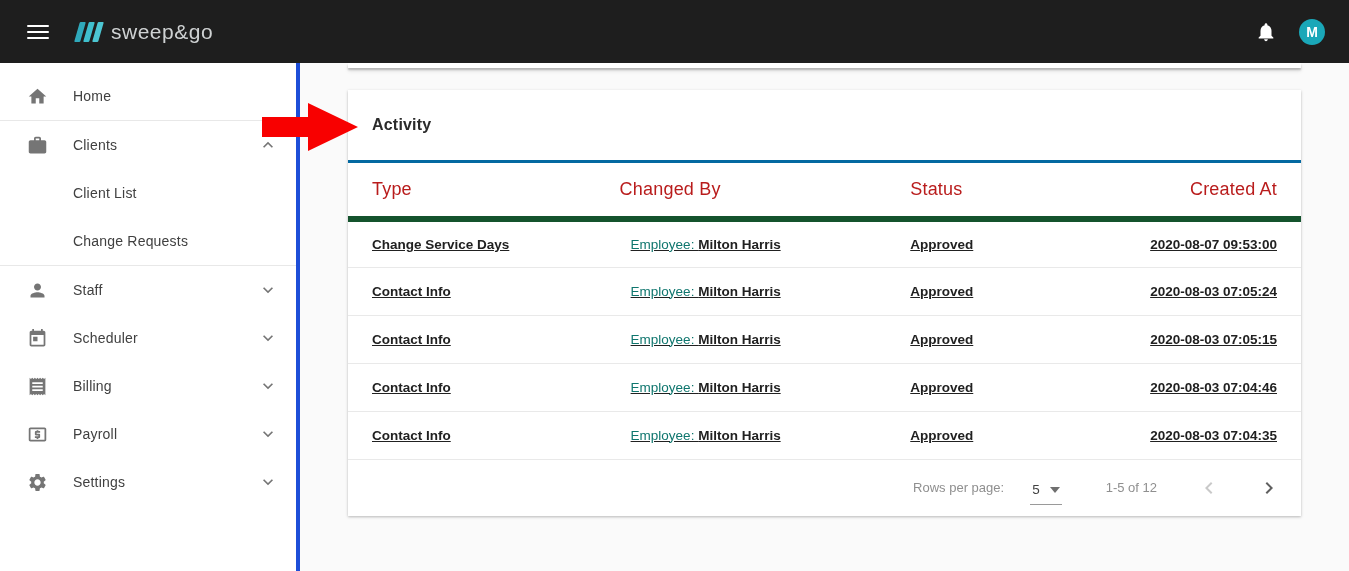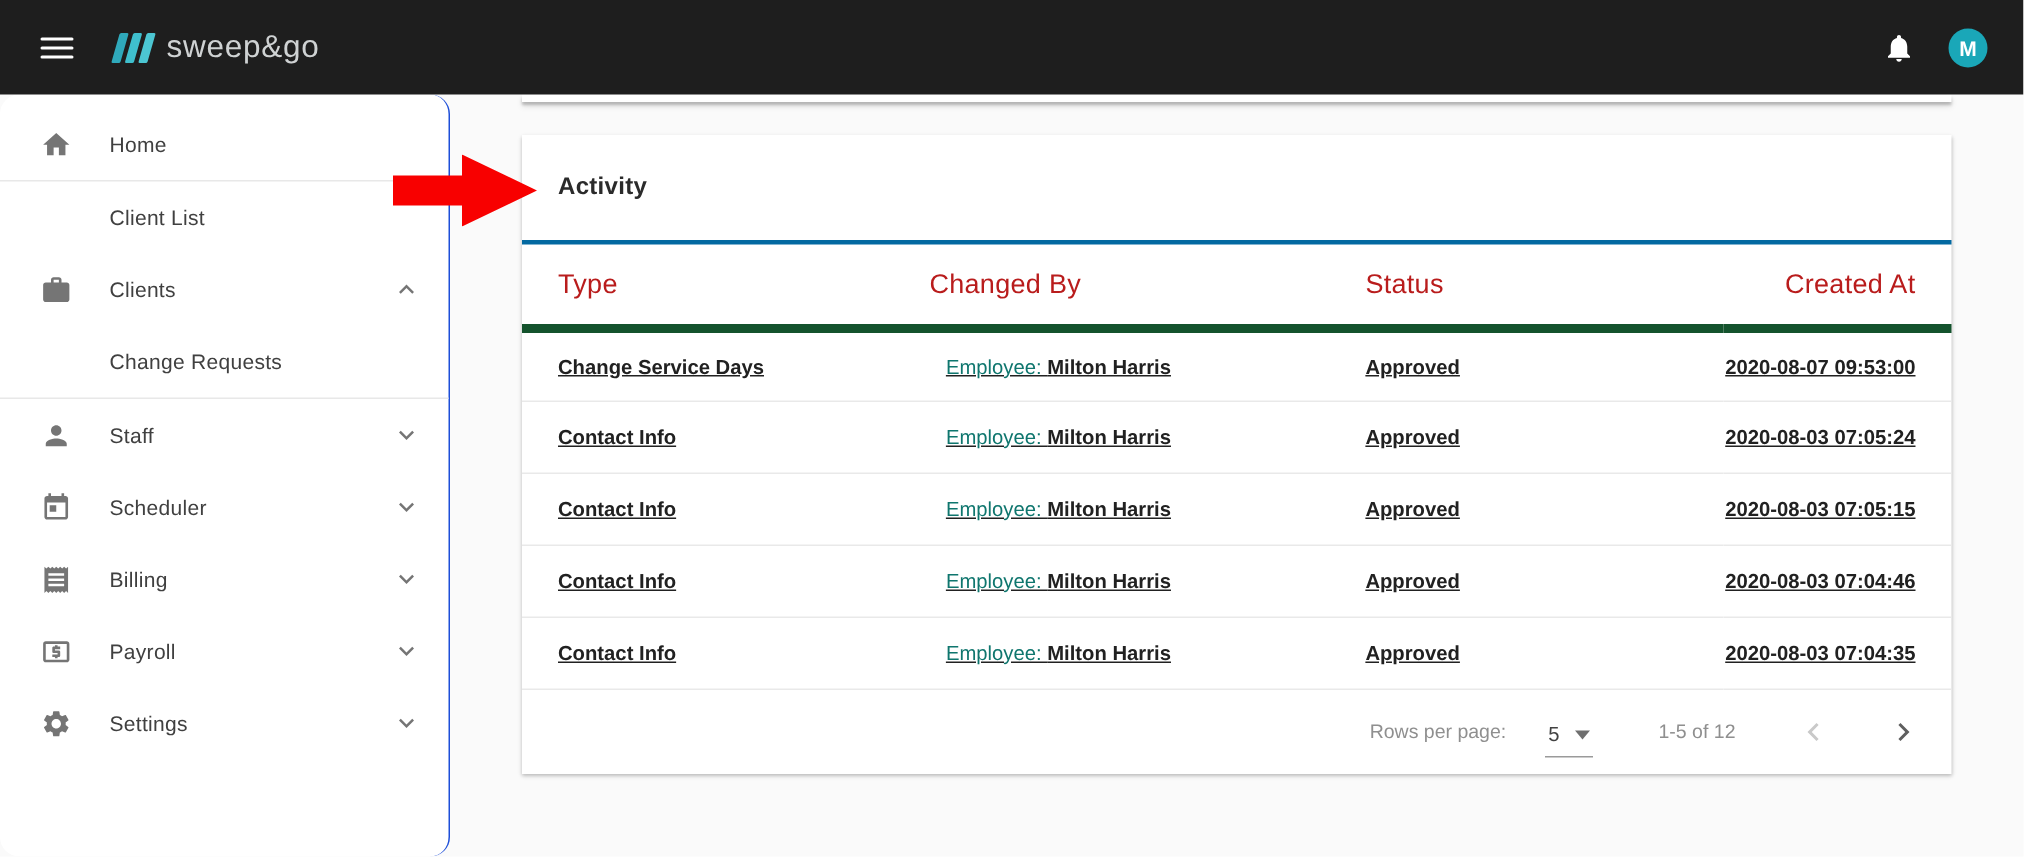--- a/index.html
+++ b/index.html
@@ -29,22 +29,22 @@
   .bell { width: 22px; height: 22px; cursor: pointer; }
   .avatar {
     width: 26px; height: 26px; border-radius: 50%;
     display: flex; align-items: center; justify-content: center;
     color: #fff; font-size: 14px; font-weight: bold; cursor: pointer;
   }
 
   
   .sidebar {
     position: absolute; top: 63px; left: 0; bottom: 0; width: 300px;
-    background: #ffffff; border-right: 1px solid #1d4ed8;
-    padding-top: 9px; z-index: 2; border-radius: 13px;
+    background: #ffffff; border-right: 4px solid #1d4ed8;
+    padding-top: 9px; z-index: 2;
   }
   .nav-item {
     height: 48px; display: flex; align-items: center;
     padding: 0 18px 0 27px; cursor: pointer;
   }
   .nav-item .nav-icon { width: 21px; height: 21px; flex: 0 0 21px; }
   .nav-item .nav-icon svg { width: 21px; height: 21px; fill: #757575; }
   .nav-label { margin-left: 25px; font-size: 14px; color: #404040; letter-spacing: 0.2px; }
   .nav-item.sub .nav-label { margin-left: 46px; }
   .nav-chevron { margin-left: auto; width: 20px; height: 20px; }
@@ -143,36 +143,36 @@
   <div class="nav-item">
     <span class="nav-icon">
       <svg viewBox="0 0 24 24">
           <path d="M10 20v-6h4v6h5v-8h3L12 3 2 12h3v8z"></path>
         </svg>
     </span>
     <span class="nav-label">Home</span>
   </div>
   <div class="nav-divider"></div>
 
+  <div class="nav-item">
+    <span class="nav-icon">
+      <svg viewBox="0 0 24 24">
+          <path d="M20 6h-4V4c0-1.11-.89-2-2-2h-4c-1.11 0-2 .89-2 2v2H4c-1.11 0-1.99.89-1.99 2L2 19c0 1.11.89 2 2 2h16c1.11 0 2-.89 2-2V8c0-1.11-.89-2-2-2zm-6 0h-4V4h4v2z"></path>
+        </svg>
+    </span>
+    <span class="nav-label">Clients</span>
+    <span class="nav-chevron">
+      <svg viewBox="0 0 24 24">
+          <path d="M12 8l-6 6 1.41 1.41L12 10.83l4.59 4.58L18 14l-6-6z"></path>
+        </svg>
+    </span>
+  </div>
+
   <div class="nav-item sub">
     <span class="nav-label">Client List</span>
-  </div>
-
-  <div class="nav-item">
-    <span class="nav-icon">
-      <svg viewBox="0 0 24 24">
-          <path d="M20 6h-4V4c0-1.11-.89-2-2-2h-4c-1.11 0-2 .89-2 2v2H4c-1.11 0-1.99.89-1.99 2L2 19c0 1.11.89 2 2 2h16c1.11 0 2-.89 2-2V8c0-1.11-.89-2-2-2zm-6 0h-4V4h4v2z"></path>
-        </svg>
-    </span>
-    <span class="nav-label">Clients</span>
-    <span class="nav-chevron">
-      <svg viewBox="0 0 24 24">
-          <path d="M12 8l-6 6 1.41 1.41L12 10.83l4.59 4.58L18 14l-6-6z"></path>
-        </svg>
-    </span>
   </div>
 
   <div class="nav-item sub">
     <span class="nav-label">Change Requests</span>
   </div>
   <div class="nav-divider"></div>
 
   <div class="nav-item">
     <span class="nav-icon">
       <svg viewBox="0 0 24 24">

